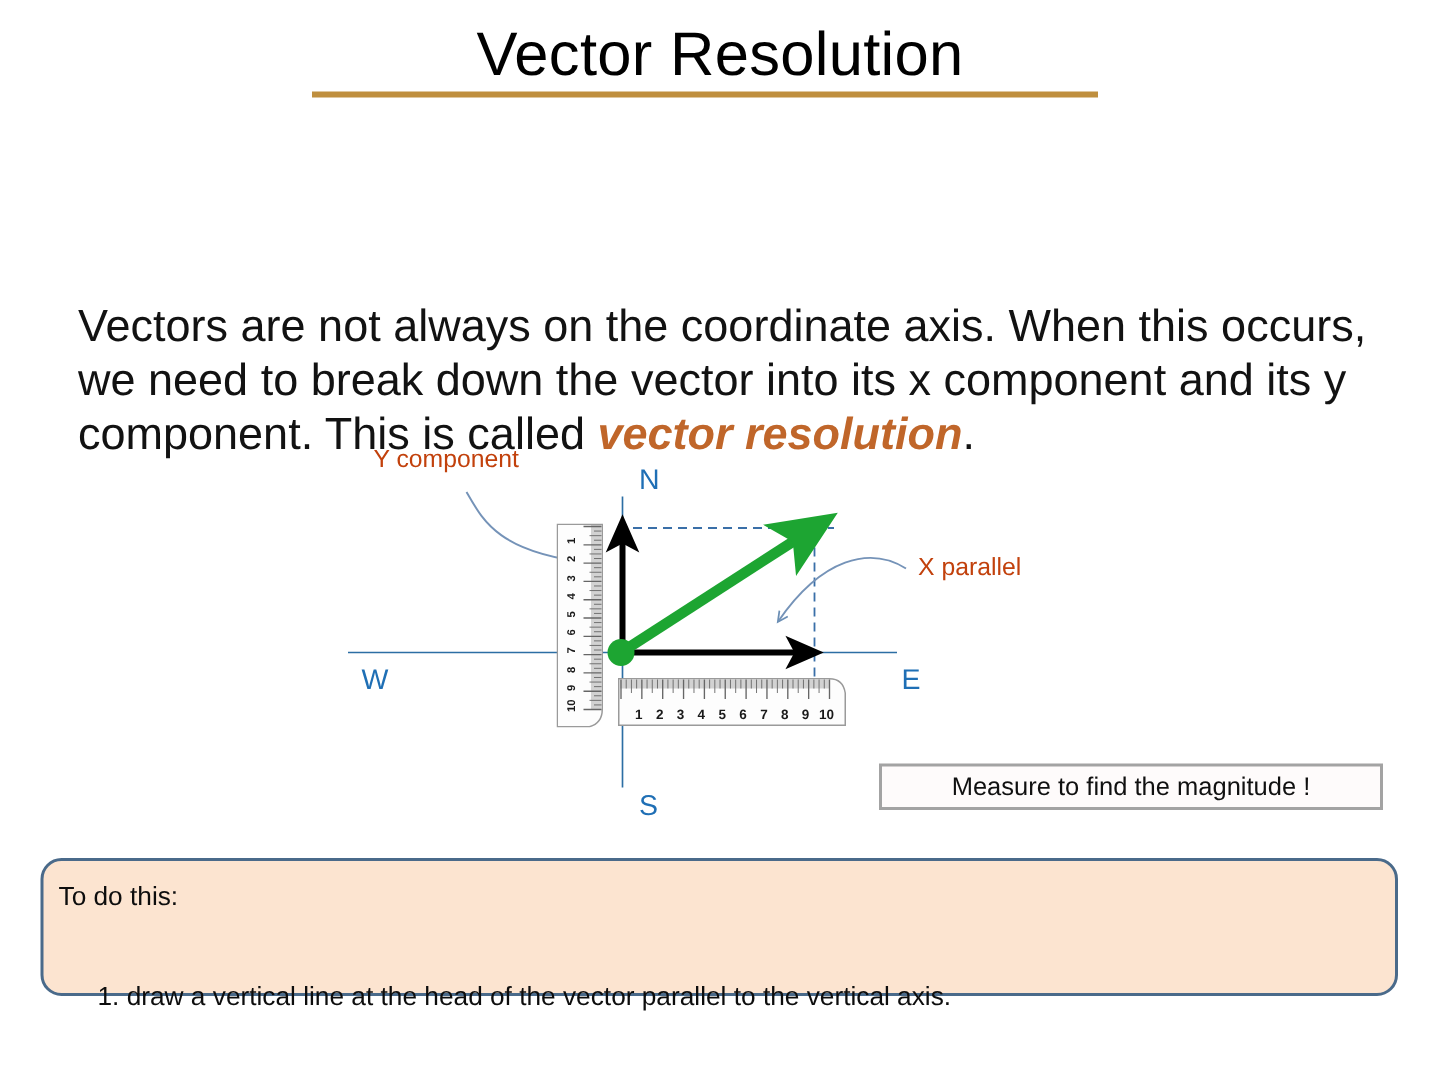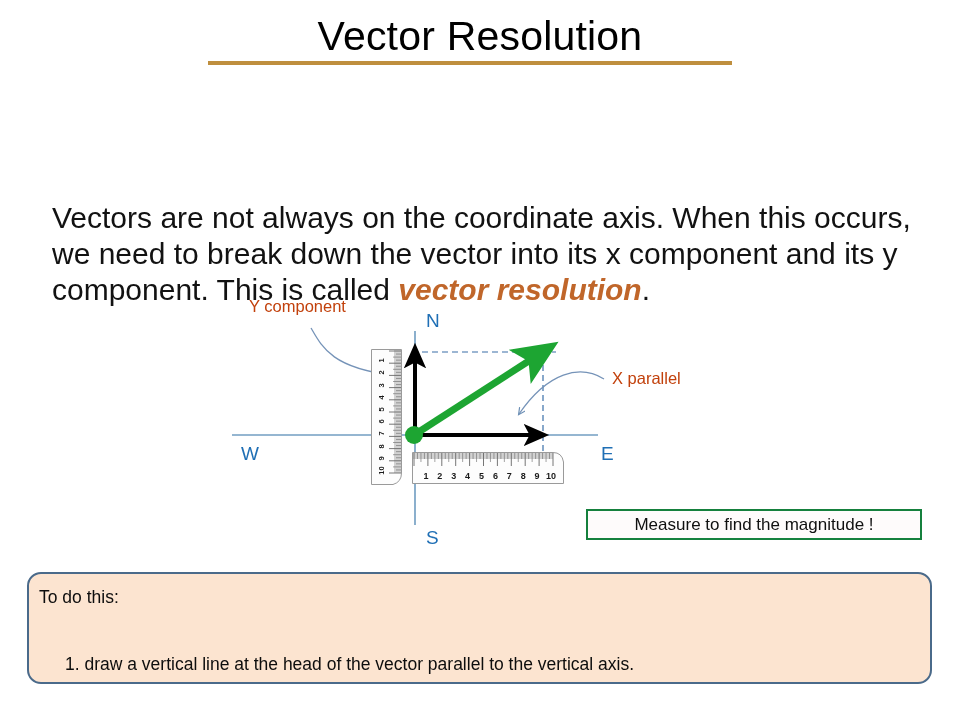--- a/index.html
+++ b/index.html
@@ -122,40 +122,40 @@
     text-align: center;
   }
 
   
   #measure-box {
     position: absolute;
     left: 586px;
     top: 509px;
     width: 336px;
     height: 31px;
-    border: 2px solid #15803d;
+    border: 2px solid #a3a3a3;
     background: #FEFBFB;
     box-sizing: border-box;
     display: flex;
     align-items: center;
     justify-content: center;
   }
   #measure-box-text {
     font-size: 17px;
     color: #101010;
     white-space: nowrap;
   }
 
   
   #instructions-box {
     position: absolute;
     left: 27px;
     top: 572px;
     width: 905px;
-    height: 112px;
+    height: 92px;
     background: #FCE4D0;
     border: 2px solid #4A6A8A;
     border-radius: 14px;
     box-sizing: border-box;
     padding: 10px 0 0 10px;
   }
   #instructions-box .line {
     font-size: 17.5px;
     line-height: 26px;
     color: #0d0d0d;

